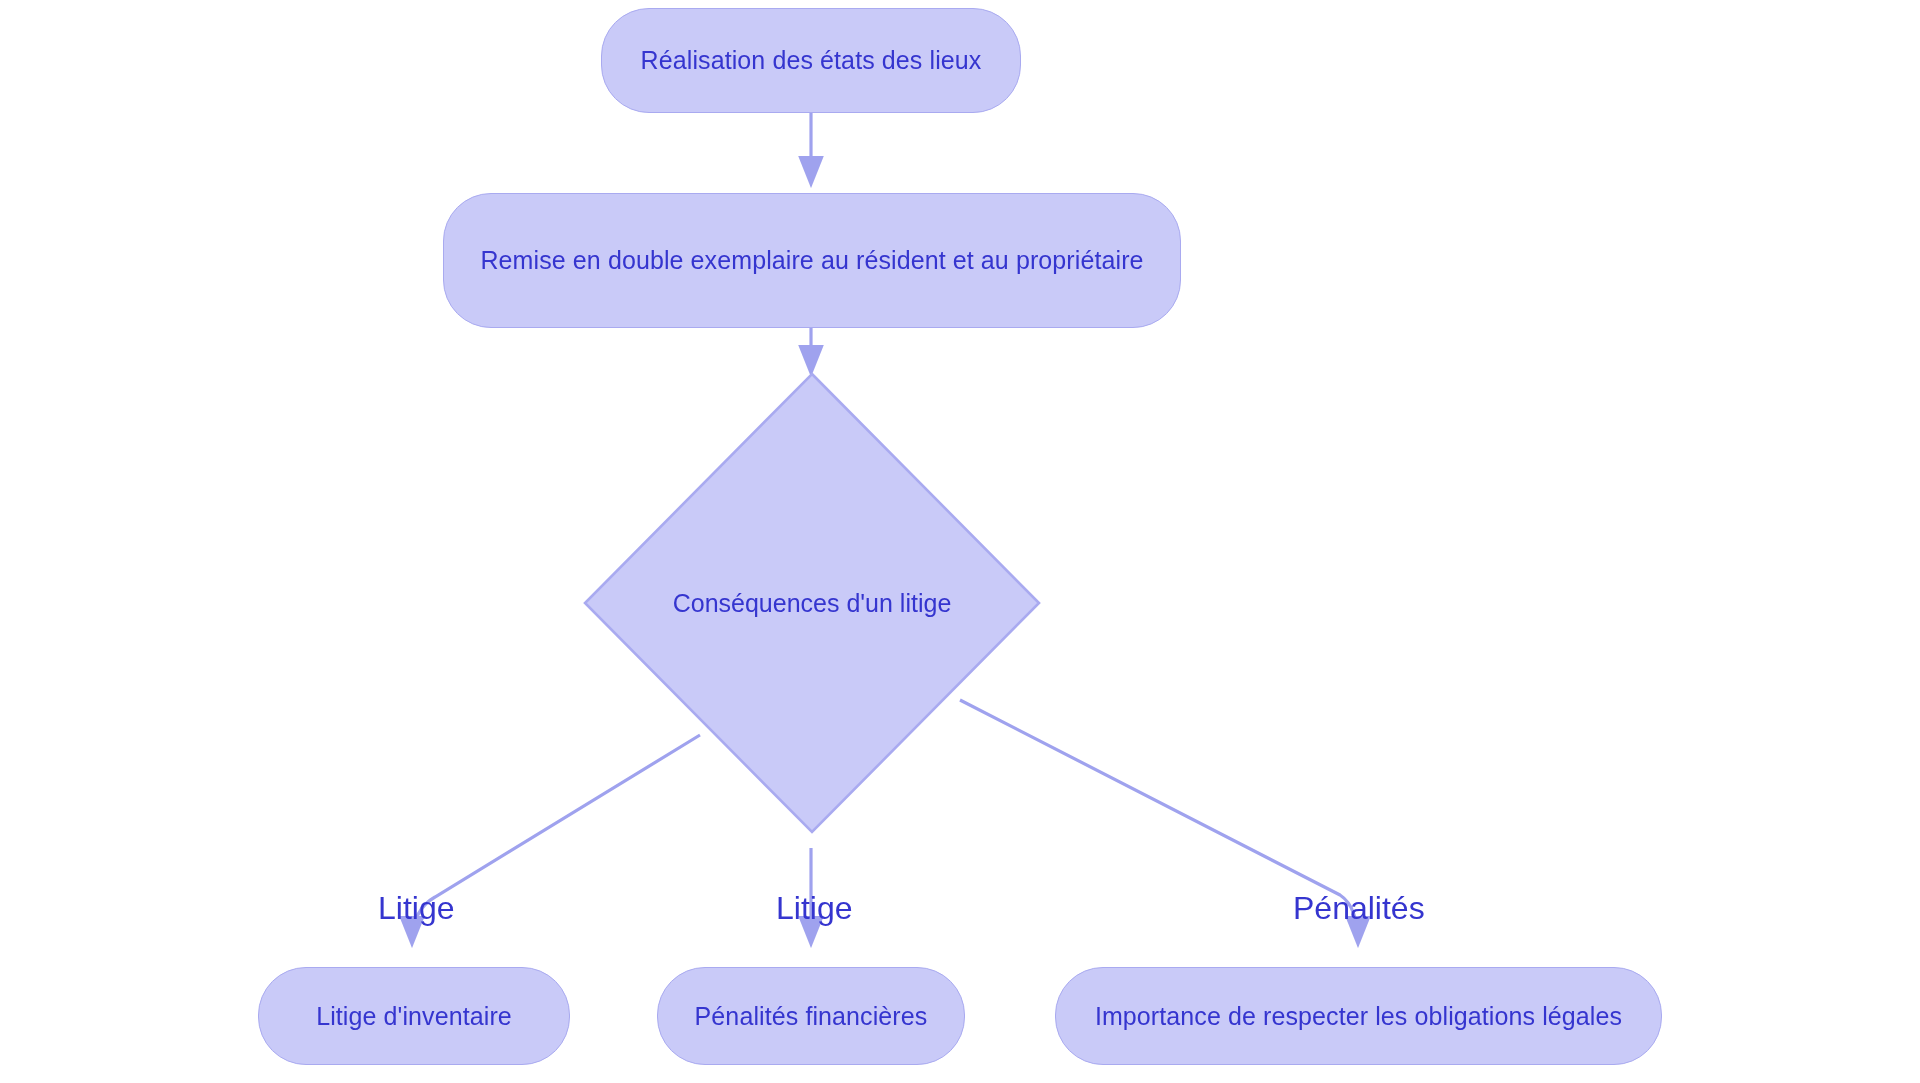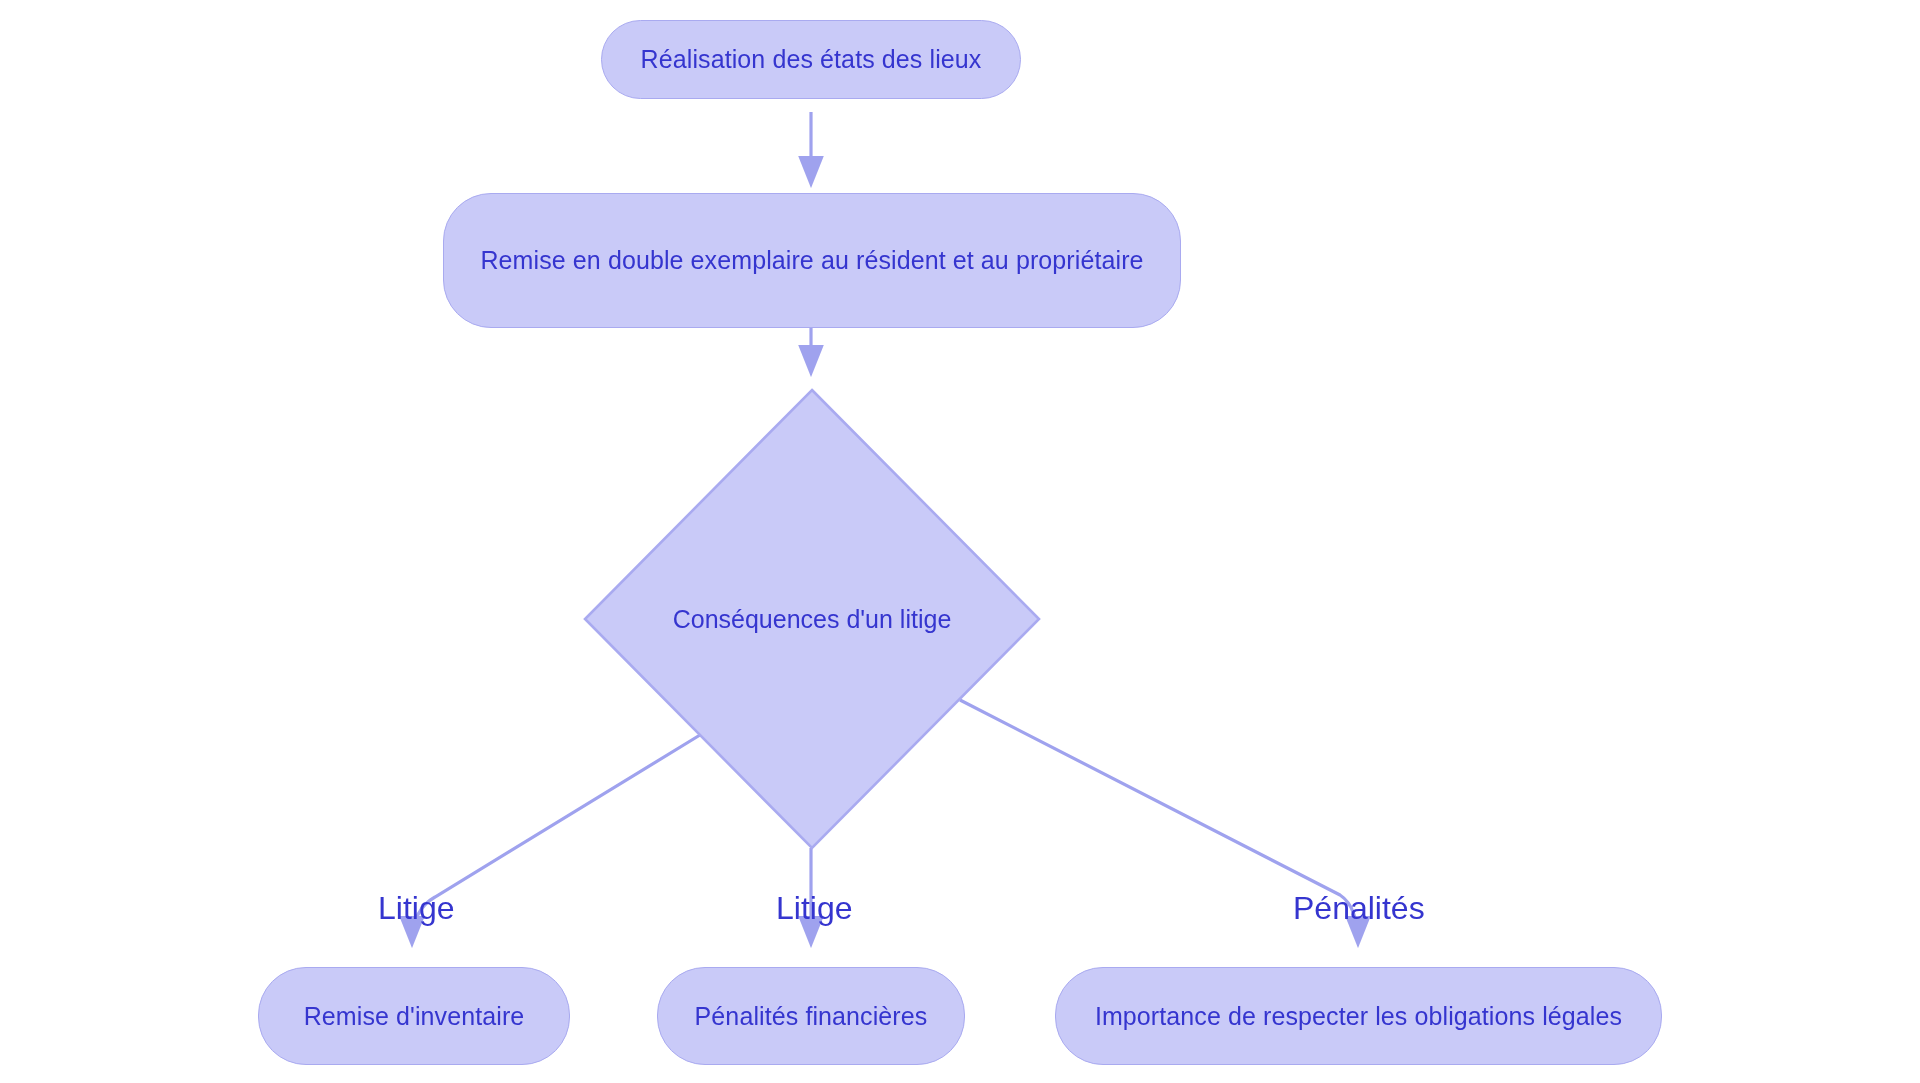--- a/index.html
+++ b/index.html
@@ -87,37 +87,37 @@
 
     <path d="M 811 298 L 811 372" stroke="#9fa2ee" stroke-width="3.2" fill="none" marker-end="url(#arrowhead)"></path>
 
     <path d="M 700 735 L 435 897 Q 412 910 412 943" stroke="#9fa2ee" stroke-width="3.2" fill="none" marker-end="url(#arrowhead)"></path>
 
     <path d="M 811 848 L 811 943" stroke="#9fa2ee" stroke-width="3.2" fill="none" marker-end="url(#arrowhead)"></path>
 
     <path d="M 960 700 L 1340 895 Q 1358 907 1358 943" stroke="#9fa2ee" stroke-width="3.2" fill="none" marker-end="url(#arrowhead)"></path>
   </svg>
 
-  <div class="node" style="left:601px; top:20px; width:420px; height:79px;">
+  <div class="node" style="left:601px; top:8px; width:420px; height:105px;">
     <span>Réalisation des états des lieux</span>
   </div>
 
   <div class="node" style="left:443px; top:193px; width:738px; height:135px;">
     <span>Remise en double exemplaire au résident et au propriétaire</span>
   </div>
 
-  <div class="diamond-wrap" style="left:583px; top:388px; width:458px; height:462px;">
+  <div class="diamond-wrap" style="left:583px; top:372px; width:458px; height:462px;">
     <svg class="diamond-shape" viewBox="0 0 458 462" preserveAspectRatio="none">
       <polygon points="229,2 456,231 229,460 2,231" fill="#c9caf8" stroke="#a9aaf0" stroke-width="2.6"></polygon>
     </svg>
     <span class="diamond-label">Conséquences d'un litige</span>
   </div>
 
   <div class="node" style="left:258px; top:967px; width:312px; height:98px;">
-    <span>Remise d'inventaire</span>
+    <span>Litige d'inventaire</span>
   </div>
 
   <div class="node" style="left:1055px; top:967px; width:607px; height:98px;">
     <span>Importance de respecter les obligations légales</span>
   </div>
 
   <div class="node" style="left:657px; top:967px; width:308px; height:98px;">
     <span>Pénalités financières</span>
   </div>
 

